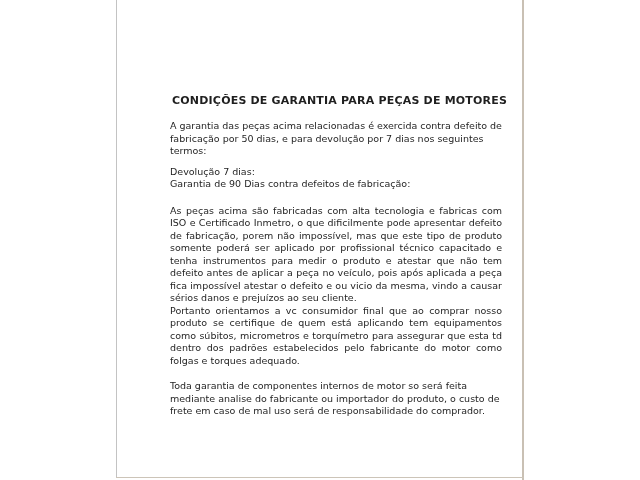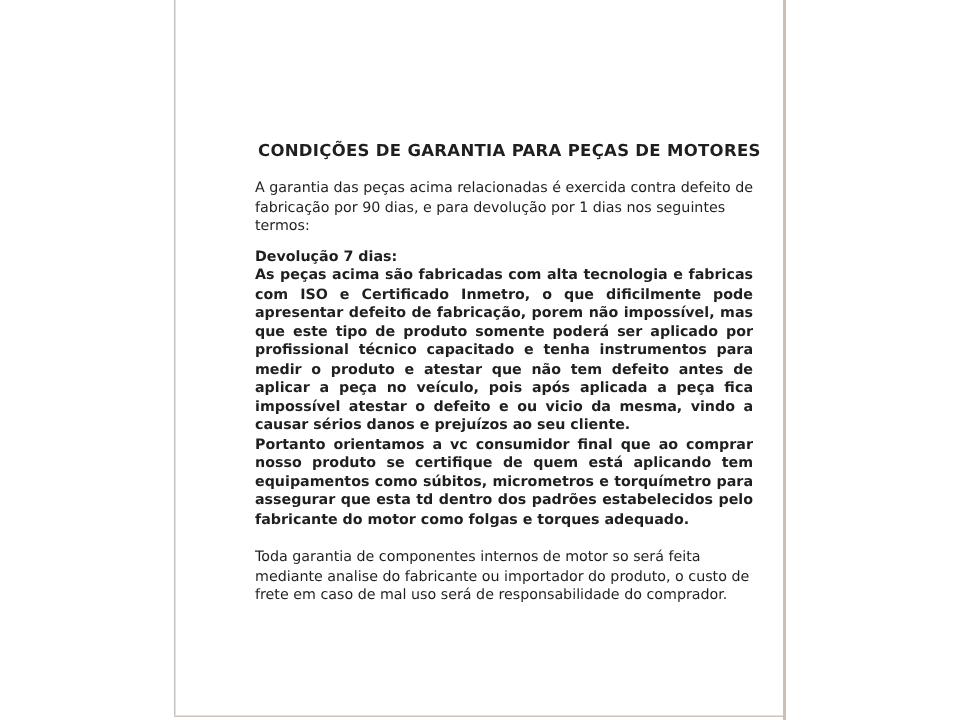--- a/index.html
+++ b/index.html
@@ -43,45 +43,46 @@
     font-weight: bold;
     letter-spacing: 0.2px;
     line-height: 14px;
     margin: 0 0 12px 2px;
     white-space: nowrap;
   }
   p { margin: 0; }
   .para { margin-bottom: 13px; }
   .para-tight { margin-bottom: 8px; }
   .heading {
-    font-weight: bold;
+    font-weight: normal;
     margin: 0;
   }
   .heading-spaced { margin-bottom: 14px; }
-  .justified { text-align: justify; font-weight: bold; }
+  .justified { text-align: justify; }
 </style>
 </head>
 <body>
 
 <div class="canvas" style="--bg: #ffffff; --text: #1f1f1f; --edge-left: #c3c3c3; --edge-right: #c9c0b4; --edge-bottom: #ccc4b8;">
 
   <div class="edge edge-left"></div>
   <div class="edge edge-right"></div>
   <div class="edge edge-bottom"></div>
 
   <div class="content">
 
     <h1 class="doc-title">CONDIÇÕES DE GARANTIA PARA PEÇAS DE MOTORES</h1>
 
 
-    <p class="para-tight">A garantia das peças acima relacionadas é exercida contra defeito de fabricação por 90 dias, e para devolução por 1 dias nos seguintes termos:</p>
+    <p class="para-tight">A garantia das peças acima relacionadas é exercida contra defeito de fabricação por 50 dias, e para devolução por 7 dias nos seguintes termos:</p>
 
     <p class="heading">Devolução 7 dias:</p>
 
 
+    <p class="heading heading-spaced">Garantia de 90 Dias contra defeitos de fabricação:</p>
 
     <p class="justified">As peças acima são fabricadas com alta tecnologia e fabricas com ISO e Certificado Inmetro, o que dificilmente pode apresentar defeito de fabricação, porem não impossível, mas que este tipo de produto somente poderá ser aplicado por profissional técnico capacitado e tenha instrumentos para medir o produto e atestar que não tem defeito antes de aplicar a peça no veículo, pois após aplicada a peça fica impossível atestar o defeito e ou vicio da mesma, vindo a causar sérios danos e prejuízos ao seu cliente.</p>
 
     <p class="justified para">Portanto orientamos a vc consumidor final que ao comprar nosso produto se certifique de quem está aplicando tem equipamentos como súbitos, micrometros e torquímetro para assegurar que esta td dentro dos padrões estabelecidos pelo fabricante do motor como folgas e torques adequado.</p>
 
     <p>Toda garantia de componentes internos de motor so será feita mediante analise do fabricante ou importador do produto, o custo de frete em caso de mal uso será de responsabilidade do comprador.</p>
 
   </div>
 </div>
 

